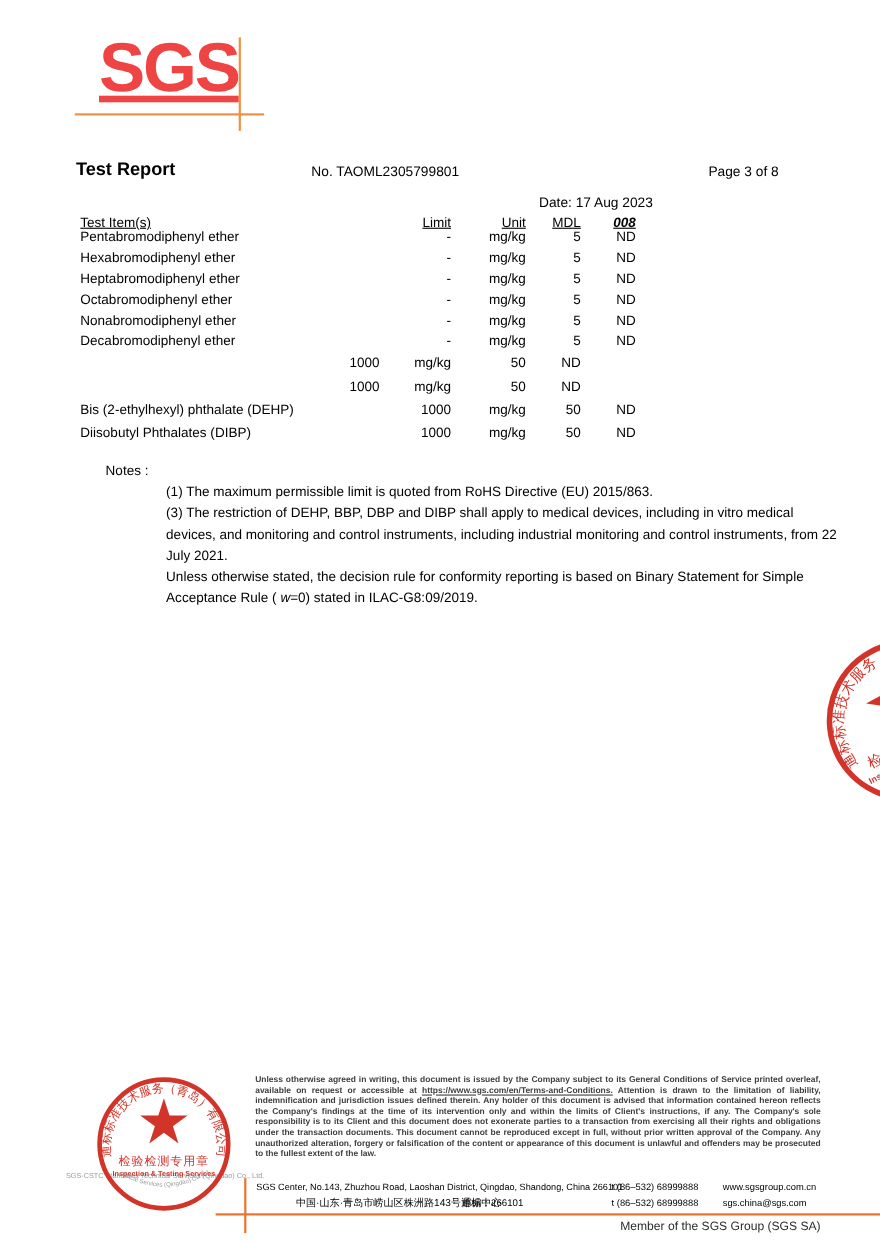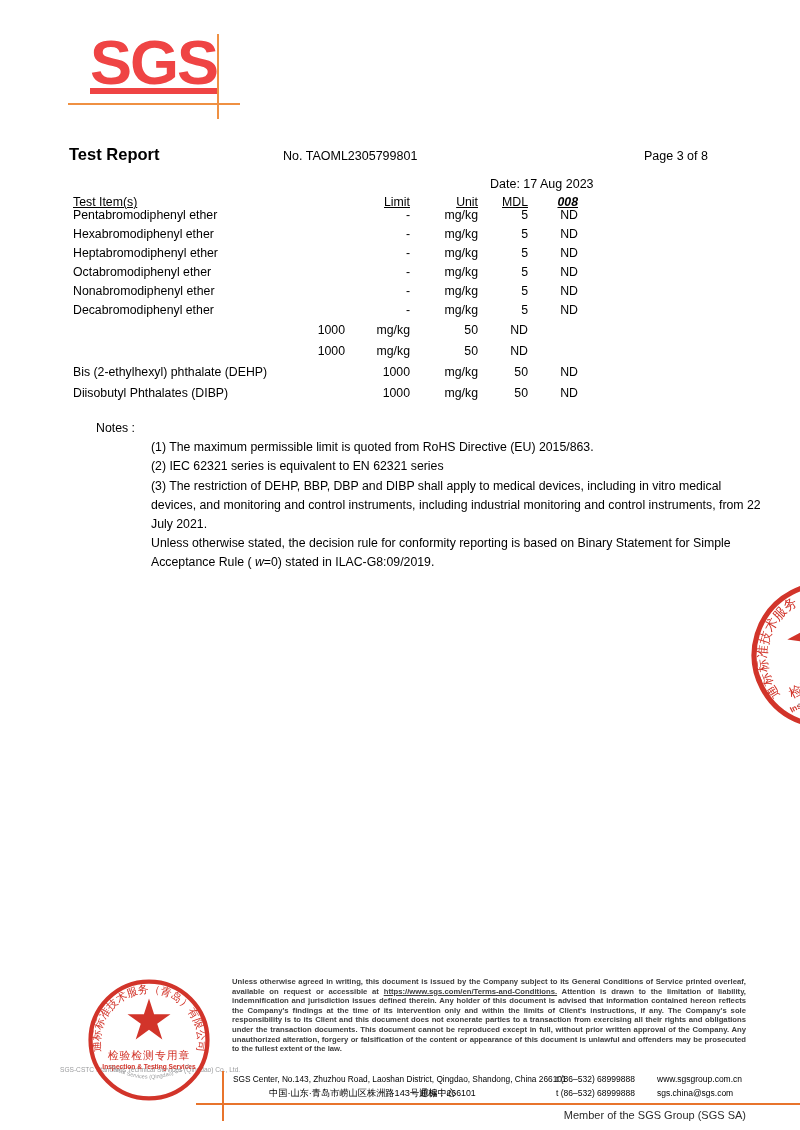--- a/index.html
+++ b/index.html
@@ -159,21 +159,20 @@
       <span class="c-c">mg/kg</span>
       <span class="c-c">50</span>
       <span class="c-c">ND</span>
     </div>
   </div>
 
   <div class="notes">
     <div>Notes :</div>
     <div class="notes-items">
       <div>(1) The maximum permissible limit is quoted from RoHS Directive (EU) 2015/863.</div>
-      <div>(2) IEC 62321 series is equivalent to EN 62321 series</div>
       <div>(3) The restriction of DEHP, BBP, DBP and DIBP shall apply to medical devices, including in vitro medical devices, and monitoring and control instruments, including industrial monitoring and control instruments, from 22 July 2021.</div>
       <div><span>Unless otherwise stated, the decision rule for conformity reporting is based on Binary Statement for Simple Acceptance Rule ( </span><i>w</i><span>=0) stated in ILAC-G8:09/2019.</span></div>
     </div>
   </div>
 
   <svg class="side-stamp" viewBox="0 0 140 140">
     <defs>
       <path id="ringTop2" d="M 22,92 A 52,52 0 1 1 118,92" fill="none"></path>
       <path id="grayArc2" d="M 26,98 Q 70,124 114,98" fill="none"></path>
     </defs>

